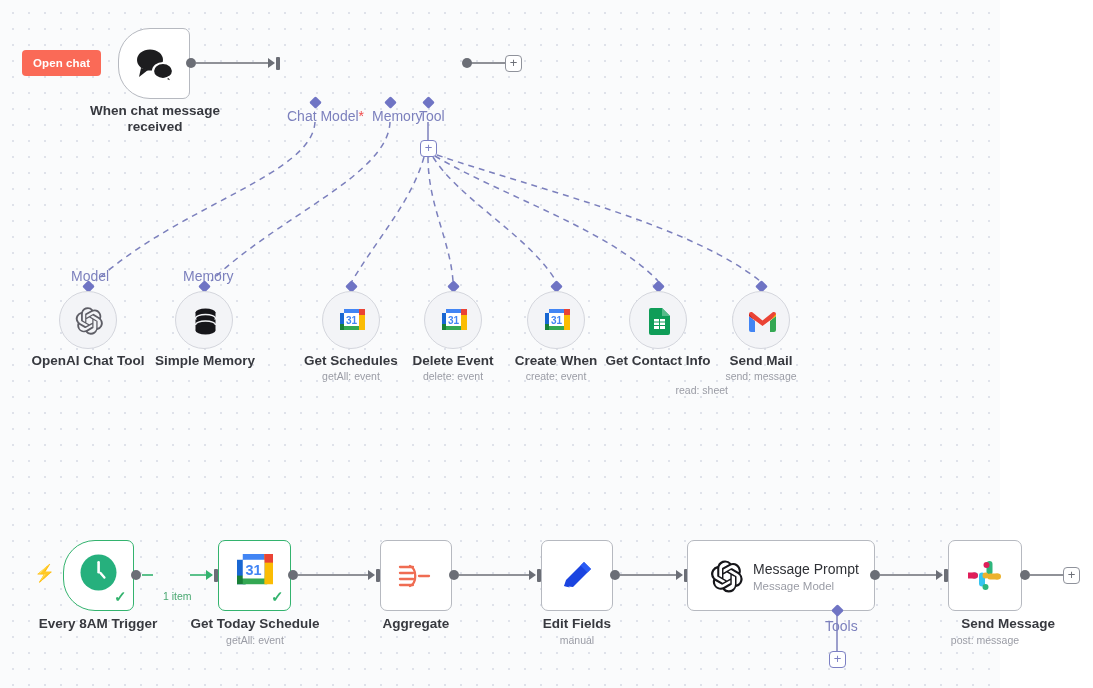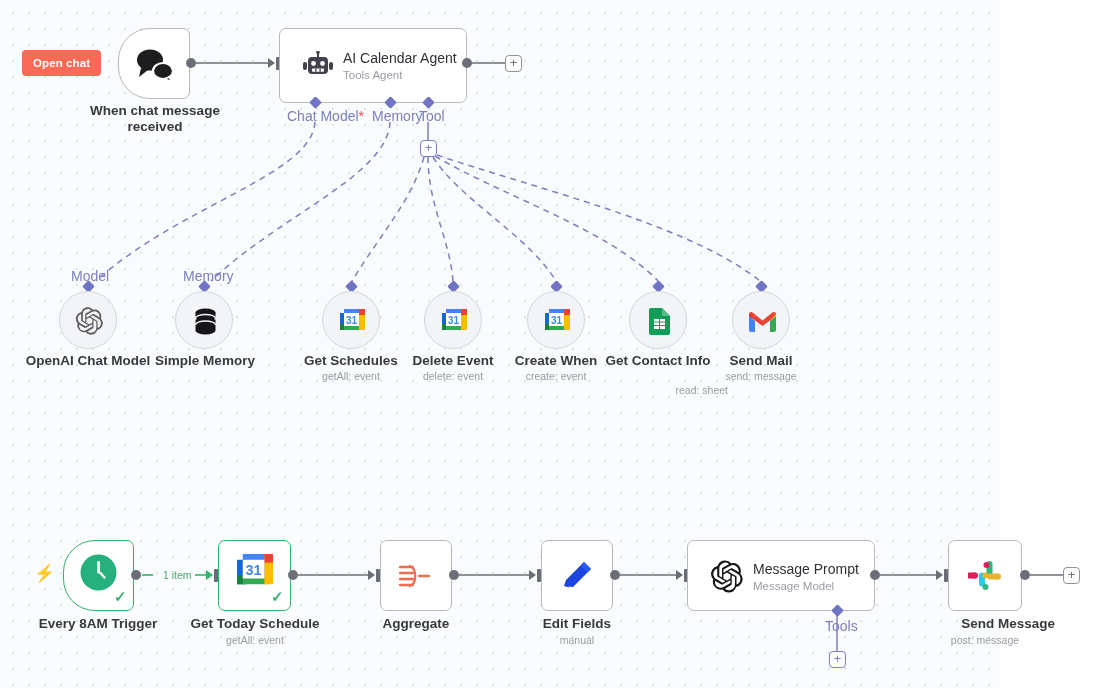--- a/index.html
+++ b/index.html
@@ -197,38 +197,20 @@
         <ellipse cx="30" cy="24" rx="10" ry="8" fill="#1d1d1f" stroke="#fff" stroke-width="2.2"></ellipse>
         <path d="M36 30 L39 35 L32 32 Z" fill="#1d1d1f" stroke="#fff" stroke-width="1.6"></path>
       </svg>
     </span>
   </div>
   <div class="dot-out" style="left:186px; top:58px;"></div>
   <div class="nlabel wrap" style="left:80px; top:103px; width:150px;">When chat message received</div>
 
   <div class="arrow-in" style="left:268px; top:58px;"></div>
   <div class="bar-in" style="left:276px; top:57px;"></div>
-  <div class="node" style="left:279px; top:28px; width:188px; height:75px;">
-    <span class="ic" style="left:22px; top:22px;">
-      <svg width="32" height="30" viewBox="0 0 32 30">
-        <rect x="6" y="6" width="20" height="17" rx="4" fill="#42424c"></rect>
-        <rect x="15" y="1" width="2" height="6" fill="#42424c"></rect>
-        <circle cx="16" cy="1.5" r="1.8" fill="#42424c"></circle>
-        <rect x="1" y="11" width="4" height="8" rx="2" fill="#42424c"></rect>
-        <rect x="27" y="11" width="4" height="8" rx="2" fill="#42424c"></rect>
-        <circle cx="11.5" cy="12.5" r="2.4" fill="#fff"></circle>
-        <circle cx="20.5" cy="12.5" r="2.4" fill="#fff"></circle>
-        <rect x="10" y="17.5" width="12" height="3.2" rx="1" fill="#fff"></rect>
-        <rect x="13.2" y="17.5" width="1.4" height="3.2" fill="#42424c"></rect>
-        <rect x="17.4" y="17.5" width="1.4" height="3.2" fill="#42424c"></rect>
-      </svg>
-    </span>
-    <div class="card-title" style="left:63px; top:21px;">AI Calendar Agent</div>
-    <div class="card-sub" style="left:63px; top:40px;">Tools Agent</div>
-  </div>
   <div class="dot-out" style="left:462px; top:58px;"></div>
   <div class="plus-btn" style="left:505px; top:55px;">+</div>
 
   <div class="diamond" style="left:311px; top:98px;"></div>
   <div class="ep-label" style="left:287px; top:108px;">Chat Model<span class="req">*</span></div>
 
   <div class="diamond" style="left:386px; top:98px;"></div>
   <div class="ep-label" style="left:372px; top:108px;">Memory</div>
 
   <div class="diamond" style="left:424px; top:98px;"></div>
@@ -238,21 +220,21 @@
 
   <div class="diamond" style="left:84px; top:282px;"></div>
   <div class="ep-label" style="left:71px; top:268px;">Model</div>
   <div class="node round" style="left:59px; top:291px; width:58px; height:58px;">
     <span class="ic" style="left:14px; top:14px;">
       <svg width="30" height="30" viewBox="0 0 24 24">
         <path fill="#5e5e66" d="M21.55 10.0a5.4 5.4 0 0 0-.46-4.43 5.45 5.45 0 0 0-5.88-2.62A5.43 5.43 0 0 0 11.06 1a5.45 5.45 0 0 0-5.2 3.78 5.42 5.42 0 0 0-3.63 2.63 5.46 5.46 0 0 0 .67 6.4 5.4 5.4 0 0 0 .46 4.43 5.45 5.45 0 0 0 5.88 2.62A5.43 5.43 0 0 0 13.4 23a5.45 5.45 0 0 0 5.2-3.79 5.42 5.42 0 0 0 3.63-2.63 5.46 5.46 0 0 0-.68-6.39Zm-8.14 11.4a4.05 4.05 0 0 1-2.6-.94l.13-.07 4.32-2.5a.7.7 0 0 0 .35-.61v-6.1l1.83 1.06a.07.07 0 0 1 .4.05v5.05a4.07 4.07 0 0 1-4.07 4.06ZM4.66 17.7a4.03 4.03 0 0 1-.49-2.72l.13.08 4.32 2.5a.7.7 0 0 0 .7 0l5.28-3.05v2.11a.07.07 0 0 1-.3.06l-4.37 2.52a4.07 4.07 0 0 1-5.55-1.49ZM3.52 8.22a4.05 4.05 0 0 1 2.12-1.78v5.14a.7.7 0 0 0 .35.6l5.26 3.04-1.83 1.06a.07.07 0 0 1-.06 0L5.0 13.74a4.07 4.07 0 0 1-1.49-5.55Zm15.0 3.49-5.28-3.07 1.83-1.05a.07.07 0 0 1 .06 0l4.37 2.52a4.06 4.06 0 0 1-.63 7.33v-5.14a.7.7 0 0 0-.35-.6ZM20.34 9.0l-.13-.08-4.31-2.52a.7.7 0 0 0-.71 0l-5.27 3.05V7.34a.07.07 0 0 1 .03-.06l4.37-2.52a4.07 4.07 0 0 1 6.04 4.21ZM8.92 12.72 7.09 11.67a.07.07 0 0 1-.04-.06V6.57a4.07 4.07 0 0 1 6.67-3.13l-.13.08-4.32 2.5a.7.7 0 0 0-.35.6v6.1Zm.99-2.14 2.35-1.36 2.36 1.36v2.72l-2.35 1.36-2.36-1.36v-2.72Z"></path>
       </svg>
     </span>
   </div>
-  <div class="nlabel" style="left:8px; top:353px; width:160px;">OpenAI Chat Model</div>
+  <div class="nlabel" style="left:8px; top:353px; width:160px;">OpenAI Chat Tool</div>
 
   <div class="diamond" style="left:200px; top:282px;"></div>
   <div class="ep-label" style="left:183px; top:268px;">Memory</div>
   <div class="node round" style="left:175px; top:291px; width:58px; height:58px;">
     <span class="ic" style="left:17px; top:16px;">
       <svg width="25" height="27" viewBox="0 0 25 27">
         <ellipse cx="12.5" cy="4.5" rx="10" ry="4" fill="#16161a"></ellipse>
         <rect x="2.5" y="4.5" width="20" height="6" fill="#16161a"></rect>
         <ellipse cx="12.5" cy="10.5" rx="10" ry="4" fill="#16161a" stroke="#f3f4f7" stroke-width="1.4"></ellipse>
         <rect x="2.5" y="11.5" width="20" height="6" fill="#16161a"></rect>
@@ -359,21 +341,21 @@
         <circle cx="19.5" cy="19.5" r="18" fill="#26b07d"></circle>
         <rect x="18.3" y="8" width="2.6" height="12.5" rx="1.3" fill="#fff"></rect>
         <rect x="19.5" y="19" width="2.4" height="8.5" rx="1.2" fill="#fff" transform="rotate(-40 20.7 19)"></rect>
       </svg>
     </span>
     <span class="check" style="left:50px; top:48px;">✓</span>
   </div>
   <div class="dot-out green" style="left:131px; top:570px;"></div>
   <div class="nlabel" style="left:20px; top:616px; width:156px;">Every 8AM Trigger</div>
 
-  <div class="item-label" style="left:160px; top:569px;">1 item</div>
+  <div class="item-label" style="left:160px; top:590px;">1 item</div>
 
   <div class="arrow-in green" style="left:206px; top:570px;"></div>
   <div class="bar-in" style="left:214px; top:569px;"></div>
   <div class="node ok" style="left:218px; top:540px; width:73px; height:71px;">
     <span class="ic" style="left:18px; top:13px;">
       <svg width="36" height="36" viewBox="0 0 25 25">
         <rect x="4" y="0" width="17" height="17" fill="#4285f4"></rect>
         <rect x="0" y="4" width="6" height="17" fill="#1967d2"></rect>
         <rect x="0" y="15" width="6" height="6" fill="#188038"></rect>
         <rect x="4" y="15" width="17" height="6" fill="#34a853"></rect>

